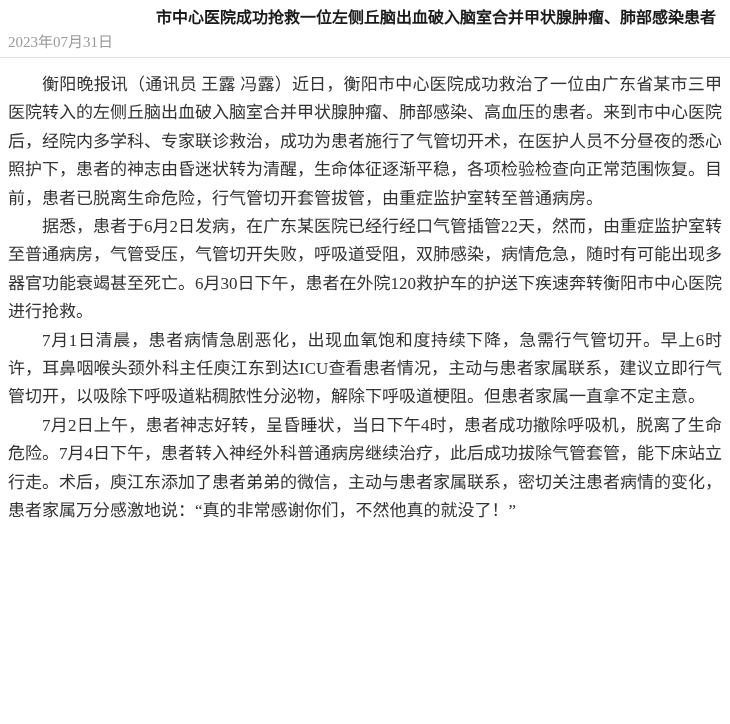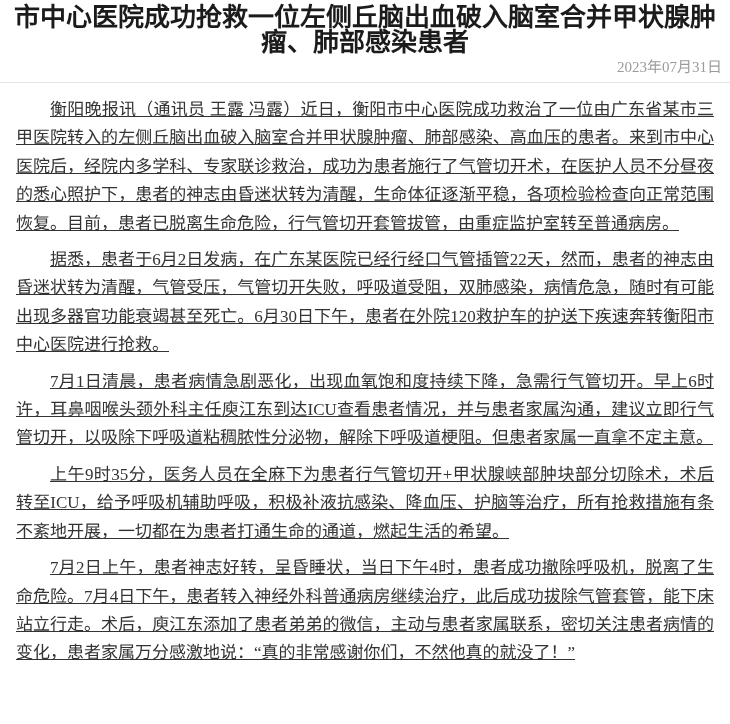--- a/index.html
+++ b/index.html
@@ -13,63 +13,61 @@
     overflow: hidden;
   }
   .page {
     box-sizing: border-box;
     width: 730px;
     padding: 3px 8px 0 8px;
   }
   .title {
     margin: 2px 6px 4px 6px;
     font-family: "Liberation Sans", "DejaVu Sans", sans-serif;
-    font-size: 26px;
+    font-size: 16px;
     line-height: 25px;
     font-weight: bold;
     color: #1b1b1b;
-    text-align: center;
+    text-align: right;
   }
   .date {
     margin: 0 0 6px 0;
     font-family: "Liberation Serif", "DejaVu Serif", serif;
     font-size: 15px;
     line-height: 17px;
     color: #9b9b9b;
-    text-align: right;
+    text-align: left;
     font-weight: normal;
   }
   .sep {
     border: none;
     border-top: 1px solid #e4e4e4;
     margin: 0 -8px;
     height: 0;
   }
   .content {
     margin-top: 13px;
     font-family: "Liberation Serif", "DejaVu Serif", serif;
     font-size: 17px;
     line-height: 28.4px;
     color: #333333;
     text-align: justify;
   }
   .content p {
-    margin: 8px;
+    margin: 0;
     padding: 0;
     text-indent: 2em;
-    text-decoration: underline;
   }
 </style>
 </head>
 <body>
 
 <div class="page">
   <h1 class="title">市中心医院成功抢救一位左侧丘脑出血破入脑室合并甲状腺肿瘤、肺部感染患者</h1>
   <div class="date">2023年07月31日</div>
   <hr class="sep">
   <div class="content">
     <p>衡阳晚报讯（通讯员 王露 冯露）近日，衡阳市中心医院成功救治了一位由广东省某市三甲医院转入的左侧丘脑出血破入脑室合并甲状腺肿瘤、肺部感染、高血压的患者。来到市中心医院后，经院内多学科、专家联诊救治，成功为患者施行了气管切开术，在医护人员不分昼夜的悉心照护下，患者的神志由昏迷状转为清醒，生命体征逐渐平稳，各项检验检查向正常范围恢复。目前，患者已脱离生命危险，行气管切开套管拔管，由重症监护室转至普通病房。</p>
-    <p>据悉，患者于6月2日发病，在广东某医院已经行经口气管插管22天，然而，患者的神志由昏迷状转为清醒，气管受压，气管切开失败，呼吸道受阻，双肺感染，病情危急，随时有可能出现多器官功能衰竭甚至死亡。6月30日下午，患者在外院120救护车的护送下疾速奔转衡阳市中心医院进行抢救。</p>
-    <p>7月1日清晨，患者病情急剧恶化，出现血氧饱和度持续下降，急需行气管切开。早上6时许，耳鼻咽喉头颈外科主任庾江东到达ICU查看患者情况，并与患者家属沟通，建议立即行气管切开，以吸除下呼吸道粘稠脓性分泌物，解除下呼吸道梗阻。但患者家属一直拿不定主意。</p>
-    <p>上午9时35分，医务人员在全麻下为患者行气管切开+甲状腺峡部肿块部分切除术，术后转至ICU，给予呼吸机辅助呼吸，积极补液抗感染、降血压、护脑等治疗，所有抢救措施有条不紊地开展，一切都在为患者打通生命的通道，燃起生活的希望。</p>
+    <p>据悉，患者于6月2日发病，在广东某医院已经行经口气管插管22天，然而，由重症监护室转至普通病房，气管受压，气管切开失败，呼吸道受阻，双肺感染，病情危急，随时有可能出现多器官功能衰竭甚至死亡。6月30日下午，患者在外院120救护车的护送下疾速奔转衡阳市中心医院进行抢救。</p>
+    <p>7月1日清晨，患者病情急剧恶化，出现血氧饱和度持续下降，急需行气管切开。早上6时许，耳鼻咽喉头颈外科主任庾江东到达ICU查看患者情况，主动与患者家属联系，建议立即行气管切开，以吸除下呼吸道粘稠脓性分泌物，解除下呼吸道梗阻。但患者家属一直拿不定主意。</p>
     <p>7月2日上午，患者神志好转，呈昏睡状，当日下午4时，患者成功撤除呼吸机，脱离了生命危险。7月4日下午，患者转入神经外科普通病房继续治疗，此后成功拔除气管套管，能下床站立行走。术后，庾江东添加了患者弟弟的微信，主动与患者家属联系，密切关注患者病情的变化，患者家属万分感激地说：“真的非常感谢你们，不然他真的就没了！”</p>
   </div>
 </div>
 
 </body></html>

